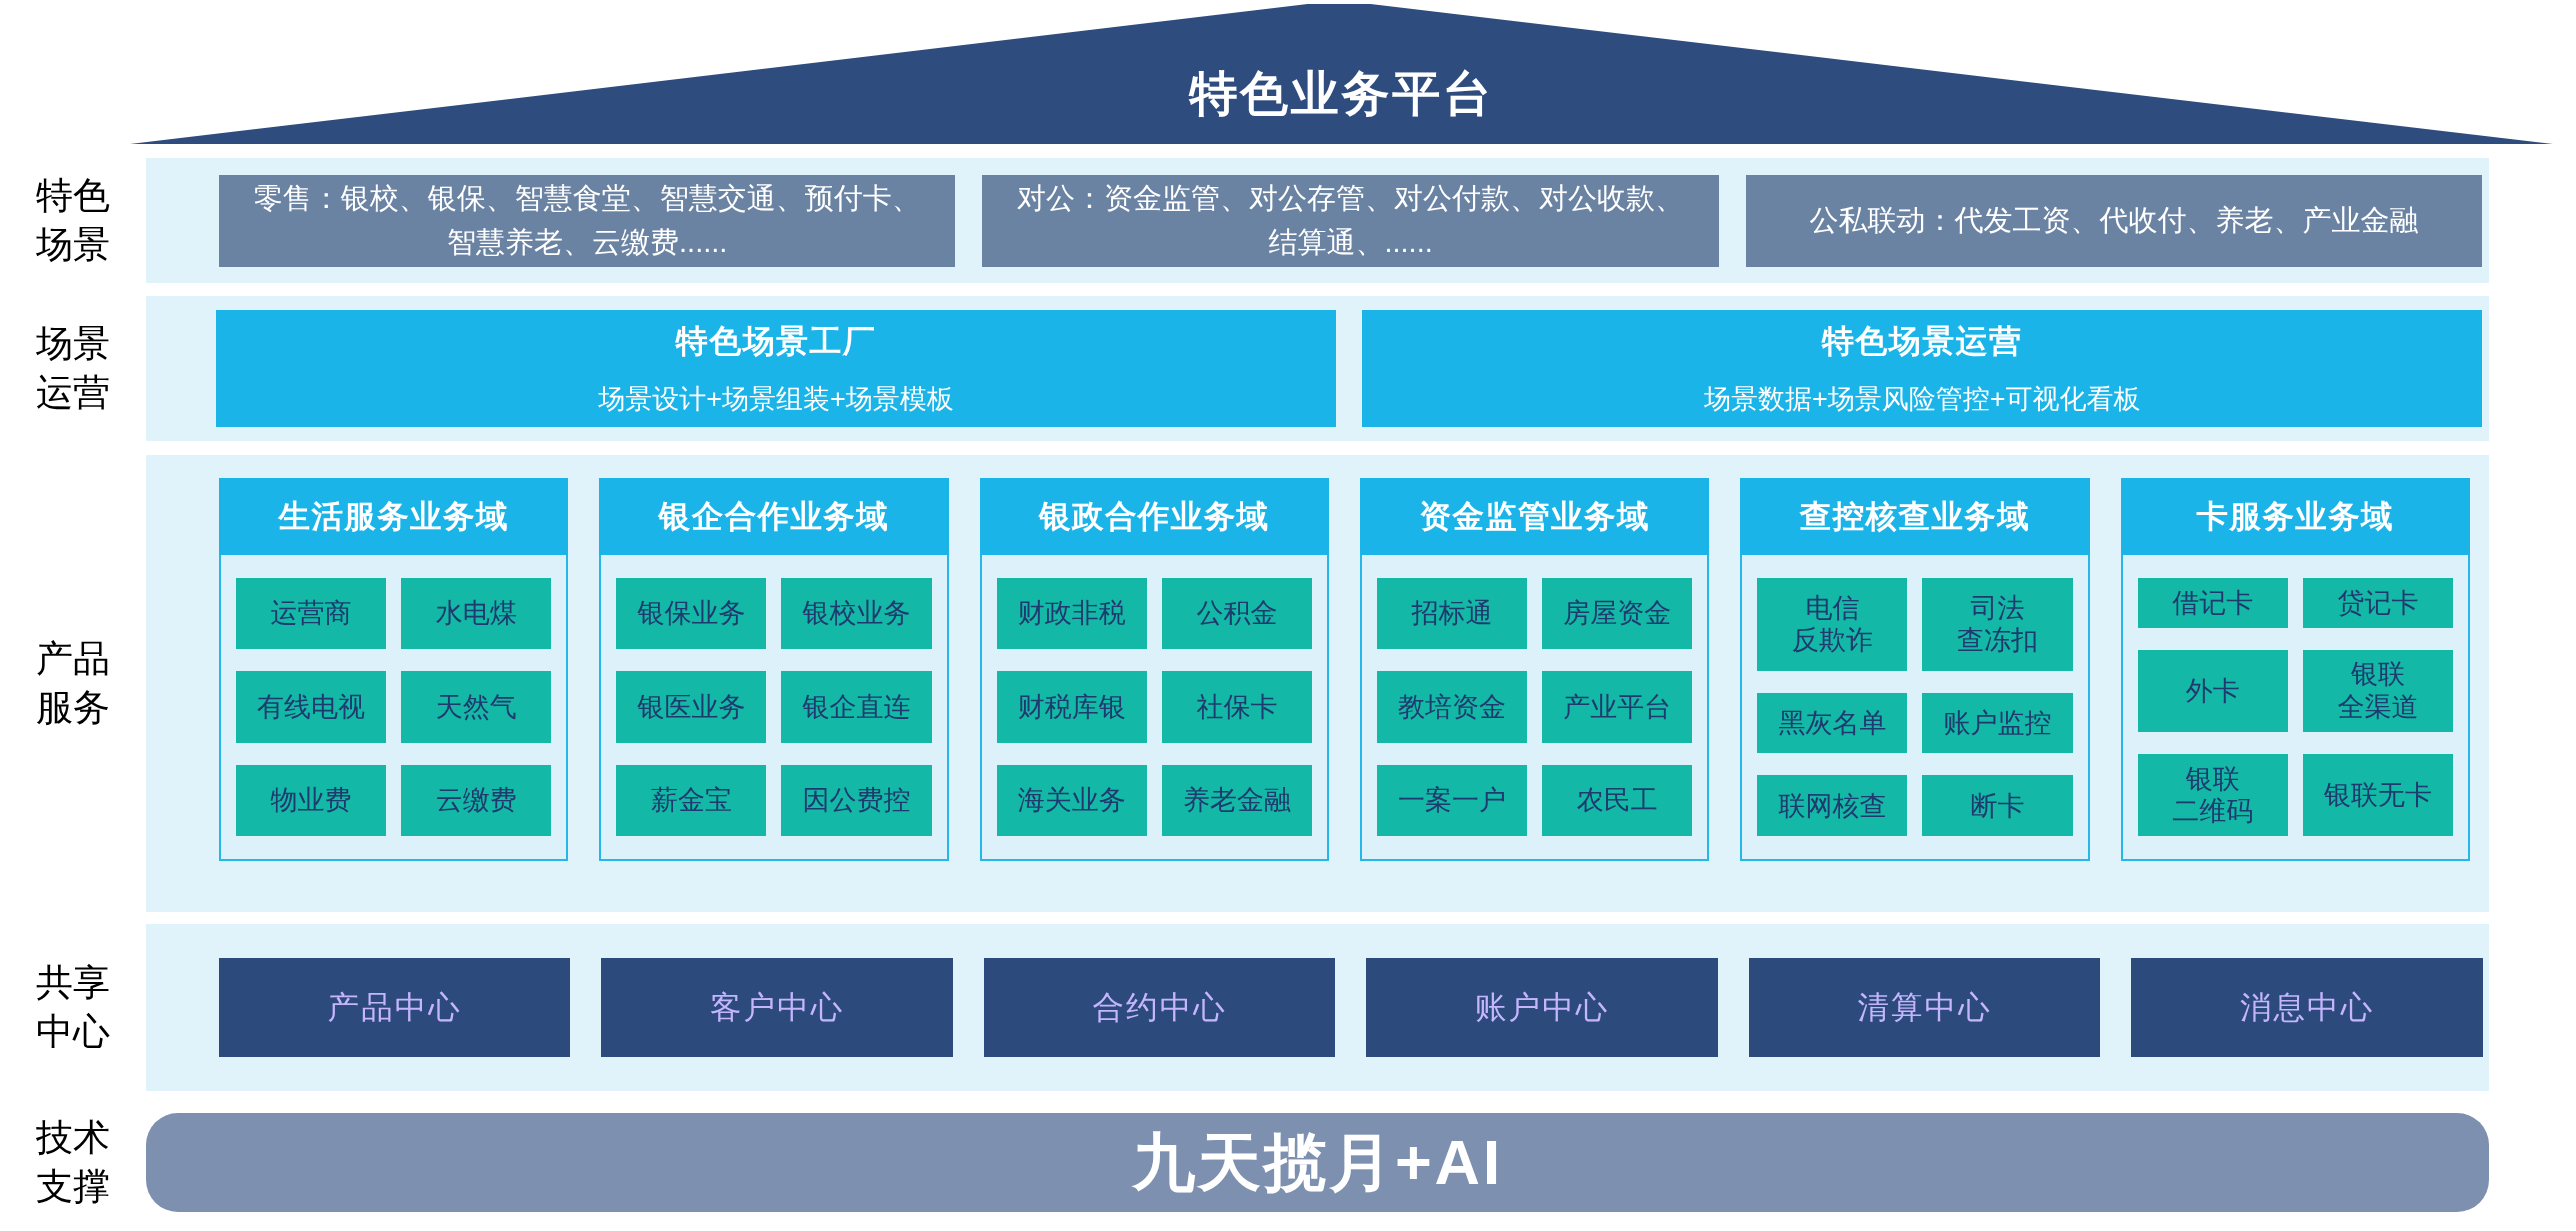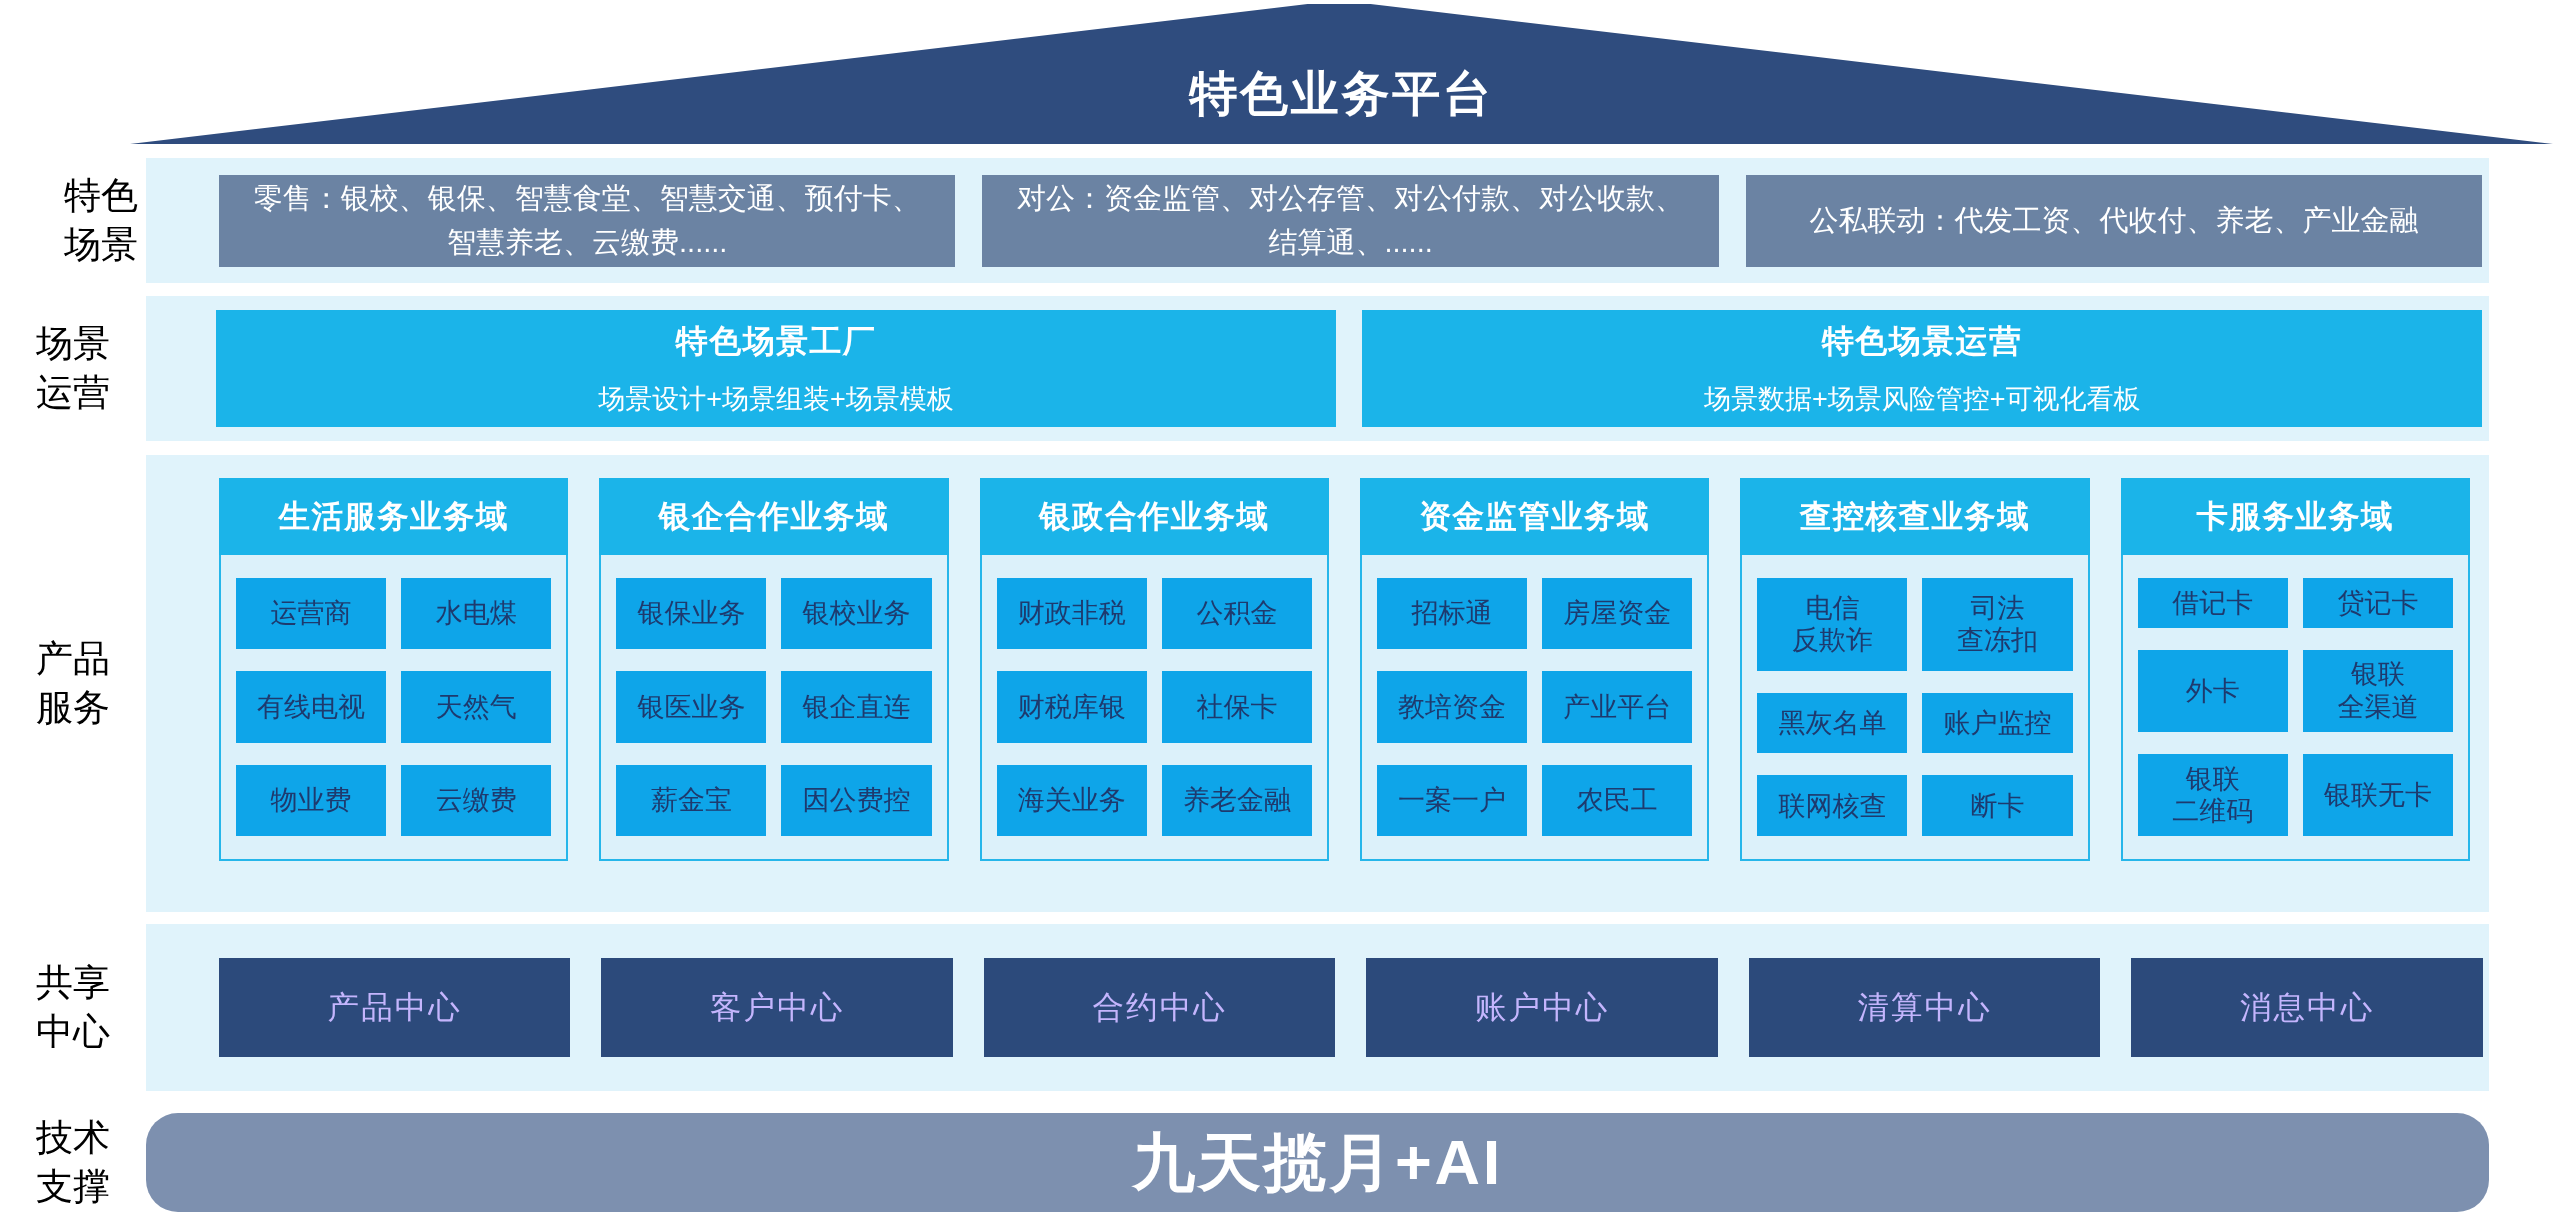--- a/index.html
+++ b/index.html
@@ -32,21 +32,21 @@
   
   .side-label {
     position: absolute;
     left: 0; width: 146px;
     display: flex; align-items: center; justify-content: center;
     text-align: center;
     font-size: 37px; line-height: 1.3;
     color: #000000;
     white-space: pre-line;
   }
-  .l1 { top: 158px;  height: 125px; padding-left: 28px; }
+  .l1 { top: 158px;  height: 125px; }
   .l2 { top: 296px;  height: 145px; }
   .l3 { top: 455px;  height: 457px; }
   .l4 { top: 924px; height: 167px; }
   .l5 { top: 1113px; height: 99px; }
 
   
   .band {
     position: absolute;
     left: 146px; width: 2343px;
     background: #E0F3FB;
@@ -93,21 +93,21 @@
     flex: 1;
     background: #DCF1FA;
     border: 2.1px solid #25B6EA; border-top: none;
     box-sizing: border-box;
     display: grid;
     grid-template-columns: 1fr 1fr;
     gap: 22px 15px;
     padding: 23px 15px;
   }
   .cell {
-    background: #0ea5e9;
+    background: #14b8a6;
     color: #1E3A6E;
     font-size: 27px; line-height: 1.2;
     display: flex; align-items: center; justify-content: center;
     text-align: center;
     white-space: pre-line;
   }
 
   
   .b4 { top: 924px; height: 167px; padding: 0 6.2px 0 73px; gap: 31px; }
   .center-box {

